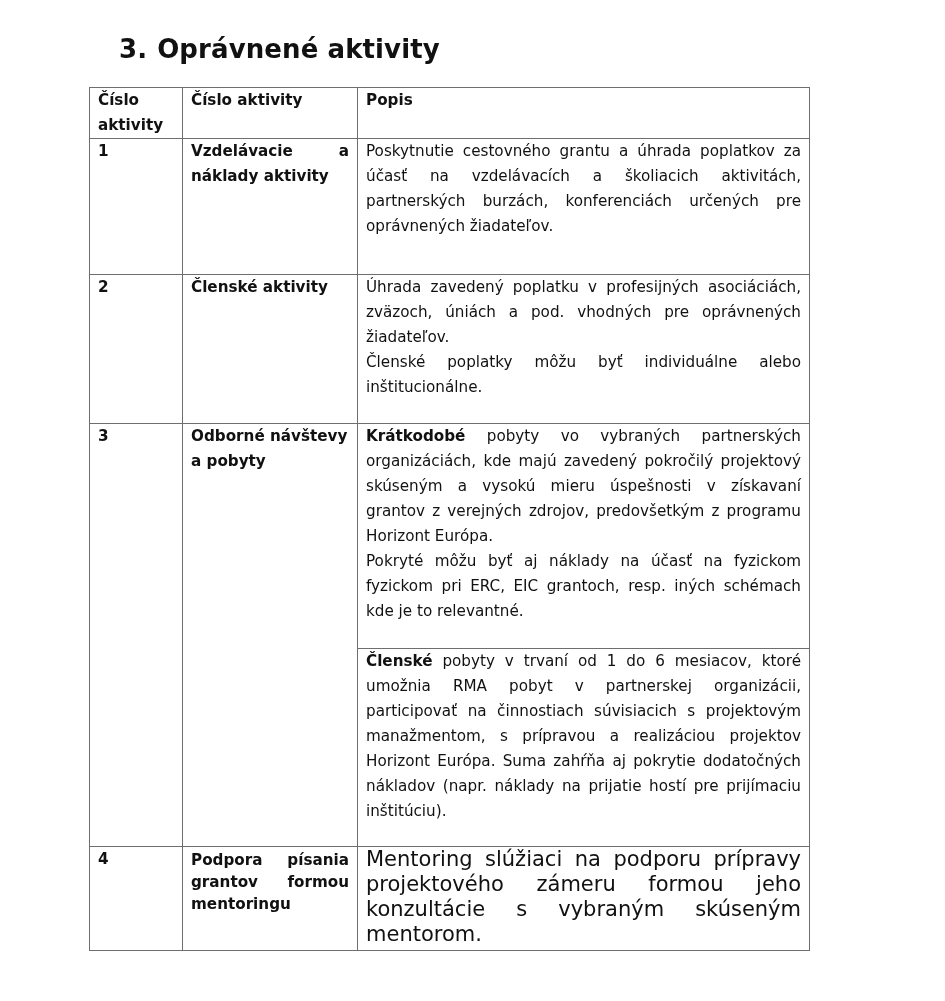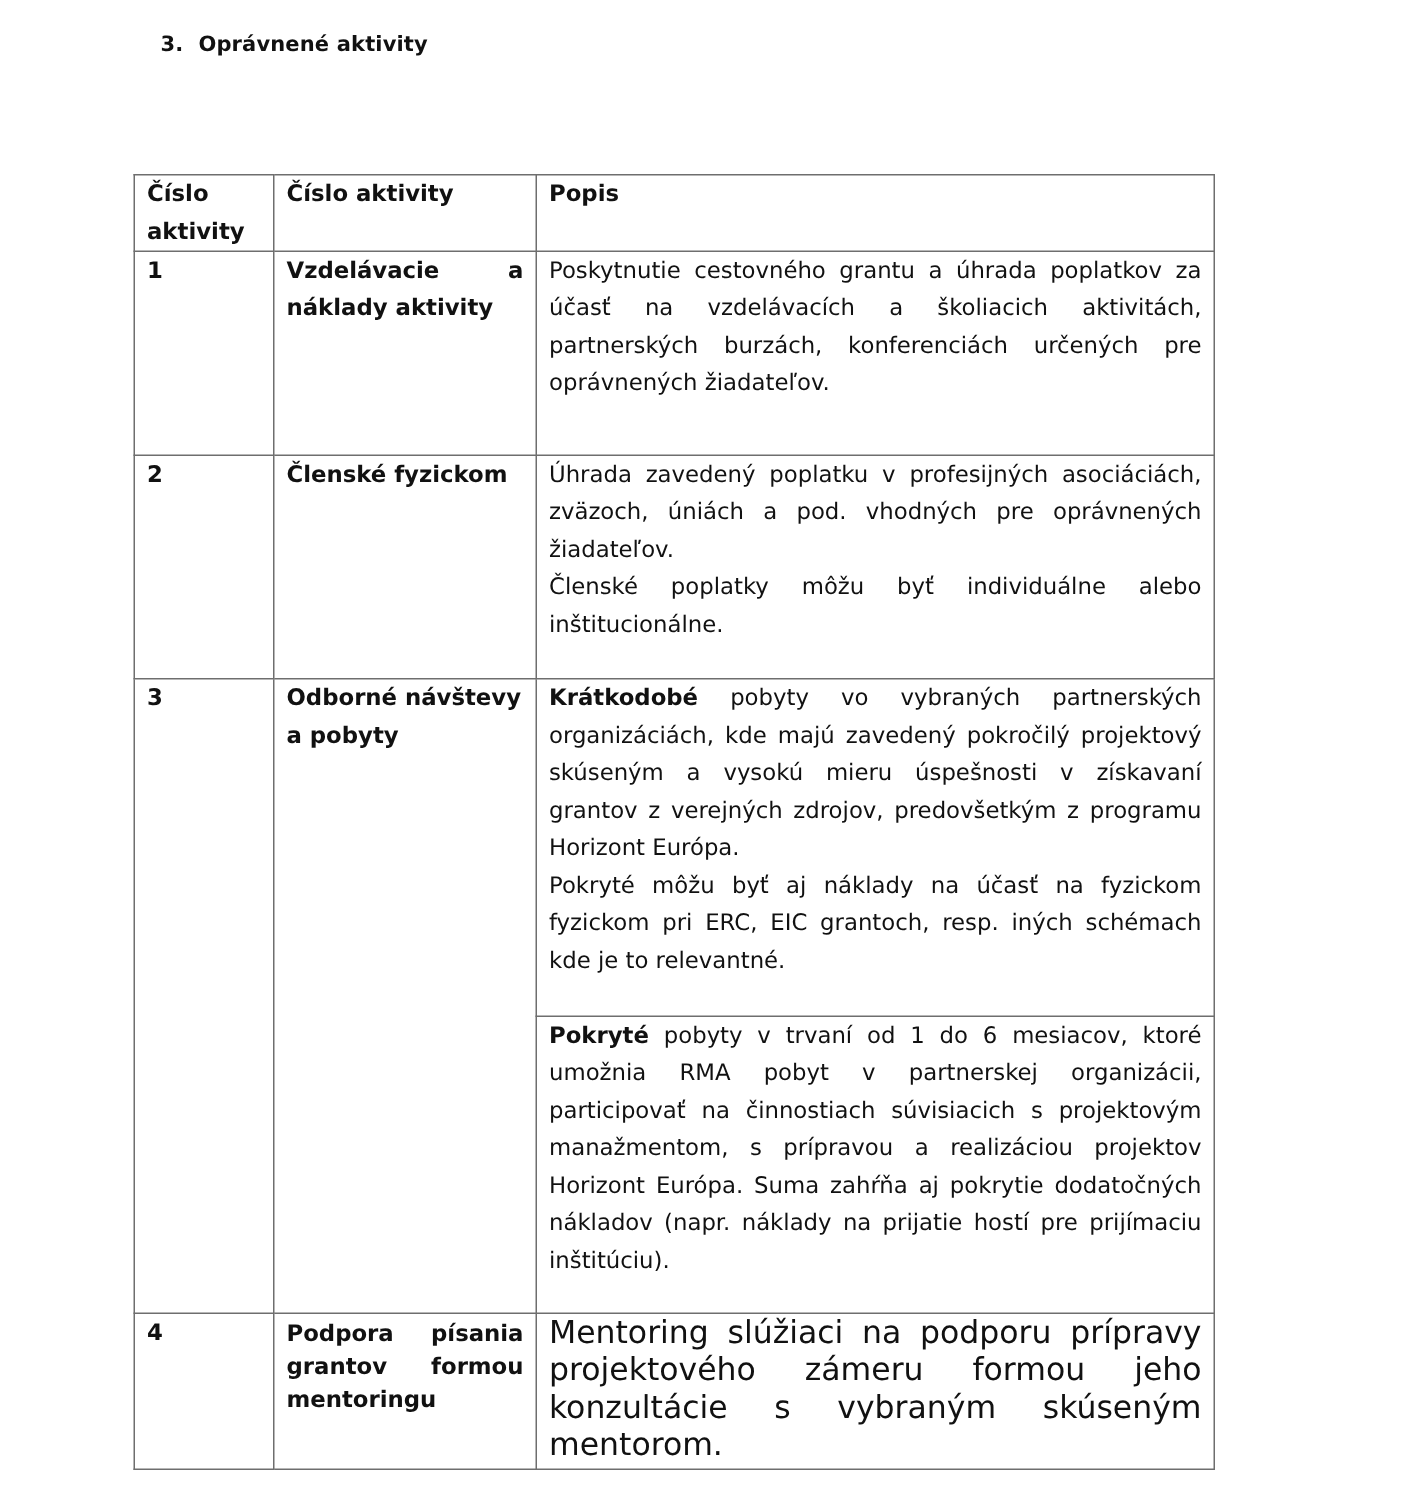--- a/index.html
+++ b/index.html
@@ -1,21 +1,21 @@
 <!DOCTYPE html>
 <html><head>
 <meta charset="utf-8">
 <style>
   html, body { margin:0; padding:0; background:#ffffff; }
   body { width:945px; height:1001px; position:relative; overflow:hidden;
          font-family:"DejaVu Sans", sans-serif; color:#111; }
-  .title { position:absolute; left:103px; top:18px; font-size:14px; font-weight:bold;
-           letter-spacing:0.1px; margin:4px; }
+  .title { position:absolute; left:103px; top:18px; font-size:26px; font-weight:bold;
+           letter-spacing:0.1px; margin:16px; }
   .title .num { margin-right:10px; }
-  table.act { position:absolute; left:89px; top:116px; width:720px; border-collapse:collapse;
+  table.act { position:absolute; left:89px; top:87px; width:720px; border-collapse:collapse;
               table-layout:fixed; font-size:15.2px; line-height:25px; }
   table.act td { border:1.3px solid #6e6e6e; vertical-align:top; padding:0 8px 0 8px; }
   col.c1 { width:93px; } col.c2 { width:175px; } col.c3 { width:452px; }
   .hdr td { font-weight:bold; height:50px; padding-top:1px; }
   .bold { font-weight:bold; }
   .just { text-align:justify; }
   .r1 td { height:135px; padding-top:0; }
   .r2 td { height:148px; }
   .r3a td.d { height:224px; }
   .r3b td.d { height:197px; }
@@ -45,38 +45,38 @@
   <tr class="r1">
     <td class="bold">1</td>
     <td class="bold just">Vzdelávacie a náklady aktivity</td>
     <td class="just">
       <p>Poskytnutie cestovného grantu a úhrada poplatkov za účasť na vzdelávacích a školiacich aktivitách, partnerských burzách, konferenciách určených pre oprávnených žiadateľov.</p>
     </td>
   </tr>
 
   <tr class="r2">
     <td class="bold">2</td>
-    <td class="bold">Členské fyzickom</td>
+    <td class="bold">Členské aktivity</td>
     <td class="just">
       <p>Úhrada zavedený poplatku v profesijných asociáciách, zväzoch, úniách a pod. vhodných pre oprávnených žiadateľov.</p>
       <p>Členské poplatky môžu byť individuálne alebo inštitucionálne.</p>
     </td>
   </tr>
 
   <tr class="r3a">
     <td class="bold" rowspan="2">3</td>
     <td class="bold" rowspan="2">Odborné návštevy a pobyty</td>
     <td class="just d">
       <p><span class="bold">Krátkodobé</span><span> pobyty vo vybraných partnerských organizáciách, kde majú zavedený pokročilý projektový skúseným a vysokú mieru úspešnosti v získavaní grantov z verejných zdrojov, predovšetkým z programu Horizont Európa.</span></p>
       <p>Pokryté môžu byť aj náklady na účasť na fyzickom fyzickom pri ERC, EIC grantoch, resp. iných schémach kde je to relevantné.</p>
     </td>
   </tr>
   <tr class="r3b">
     <td class="just d">
-      <p><span class="bold">Pokryté</span><span> pobyty v trvaní od 1 do 6 mesiacov, ktoré umožnia RMA pobyt v partnerskej organizácii, participovať na činnostiach súvisiacich s projektovým manažmentom, s prípravou a realizáciou projektov Horizont Európa. Suma zahŕňa aj pokrytie dodatočných nákladov (napr. náklady na prijatie hostí pre prijímaciu inštitúciu).</span></p>
+      <p><span class="bold">Členské</span><span> pobyty v trvaní od 1 do 6 mesiacov, ktoré umožnia RMA pobyt v partnerskej organizácii, participovať na činnostiach súvisiacich s projektovým manažmentom, s prípravou a realizáciou projektov Horizont Európa. Suma zahŕňa aj pokrytie dodatočných nákladov (napr. náklady na prijatie hostí pre prijímaciu inštitúciu).</span></p>
     </td>
   </tr>
 
   <tr class="r4">
     <td class="bold">4</td>
     <td class="bold just name">Podpora písania grantov formou mentoringu</td>
     <td class="just desc">
       <p>Mentoring slúžiaci na podporu prípravy projektového zámeru formou jeho konzultácie s vybraným skúseným mentorom.</p>
     </td>
   </tr>

